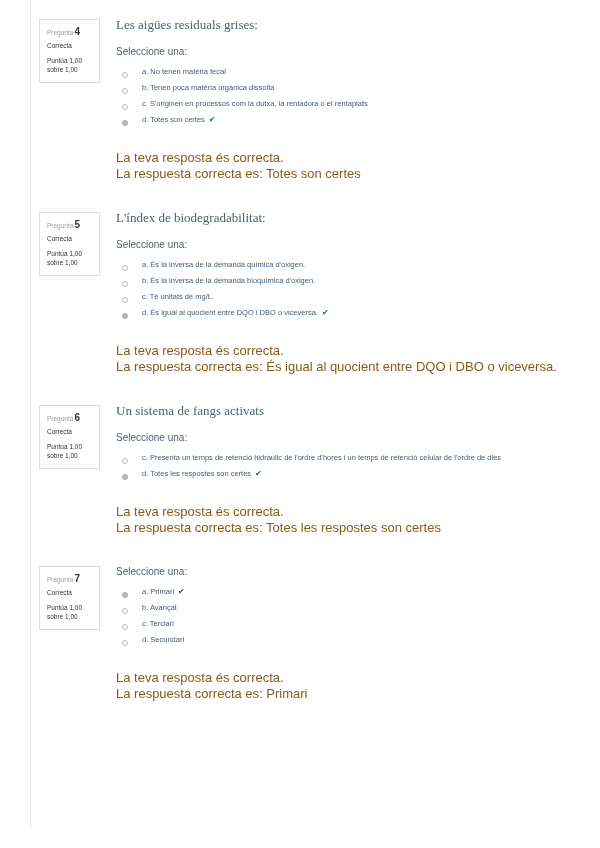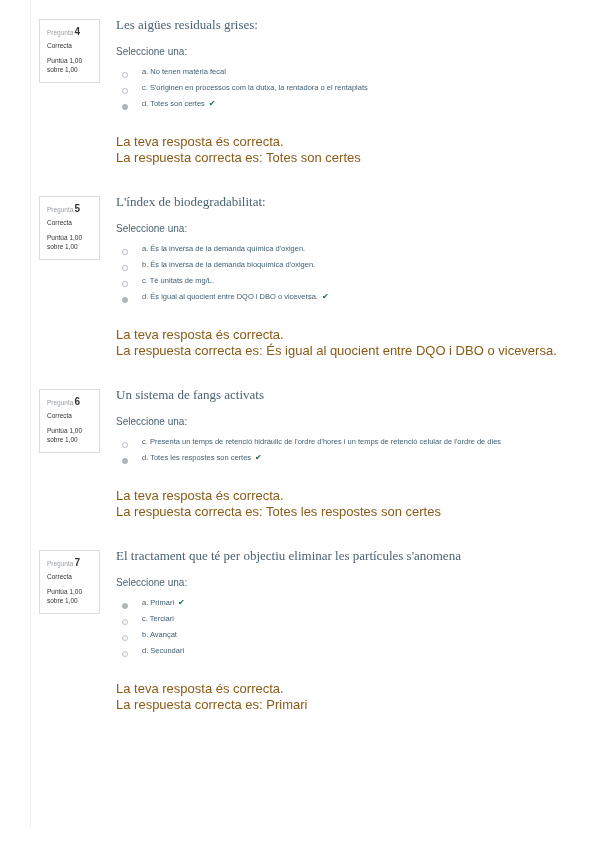--- a/index.html
+++ b/index.html
@@ -157,20 +157,24 @@
         <div class="qcontent">
           <div class="qtext">Les aigües residuals grises:</div>
           <div class="prompt">Seleccione una:</div>
           <ul class="answers">
             <li class="answer">
               <span class="radio"></span>
               <span class="alabel">a. No tenen matèria fecal</span>
             </li>
             <li class="answer">
               <span class="radio"></span>
+              <span class="alabel">b. Tenen poca matèria orgànica dissolta</span>
+            </li>
+            <li class="answer">
+              <span class="radio"></span>
               <span class="alabel">c. S'originen en processos com la dutxa, la rentadora o el rentaplats</span>
             </li>
             <li class="answer">
               <span class="radio checked"></span>
               <span class="alabel">d. Totes son certes</span>
               <span class="tick">✔</span>
             </li>
           </ul>
           <div class="feedback">
             <div class="fb-line">La teva resposta és correcta.</div>
@@ -244,35 +248,34 @@
       </div>
       <div class="q-spacer"></div>
       <div class="question">
         <div class="qinfo">
           <div class="qno"><span>Pregunta</span><b>7</b></div>
           <div class="qstate">Correcta</div>
           <div class="qgrade">Puntúa 1,00</div>
           <div class="qgrade" style="margin-top: 0px;">sobre 1,00</div>
         </div>
         <div class="qcontent">
-          <div class="qtext">El tractament que té per objectiu eliminar les partícules s'anomena</div>
           <div class="prompt">Seleccione una:</div>
           <ul class="answers">
             <li class="answer">
               <span class="radio checked"></span>
               <span class="alabel">a. Primari</span>
               <span class="tick">✔</span>
             </li>
             <li class="answer">
               <span class="radio"></span>
+              <span class="alabel">b. Avançat</span>
+            </li>
+            <li class="answer">
+              <span class="radio"></span>
               <span class="alabel">c. Terciari</span>
-            </li>
-            <li class="answer">
-              <span class="radio"></span>
-              <span class="alabel">b. Avançat</span>
             </li>
             <li class="answer">
               <span class="radio"></span>
               <span class="alabel">d. Secundari</span>
             </li>
           </ul>
           <div class="feedback">
             <div class="fb-line">La teva resposta és correcta.</div>
             <div class="fb-line">La respuesta correcta es: Primari</div>
           </div>

